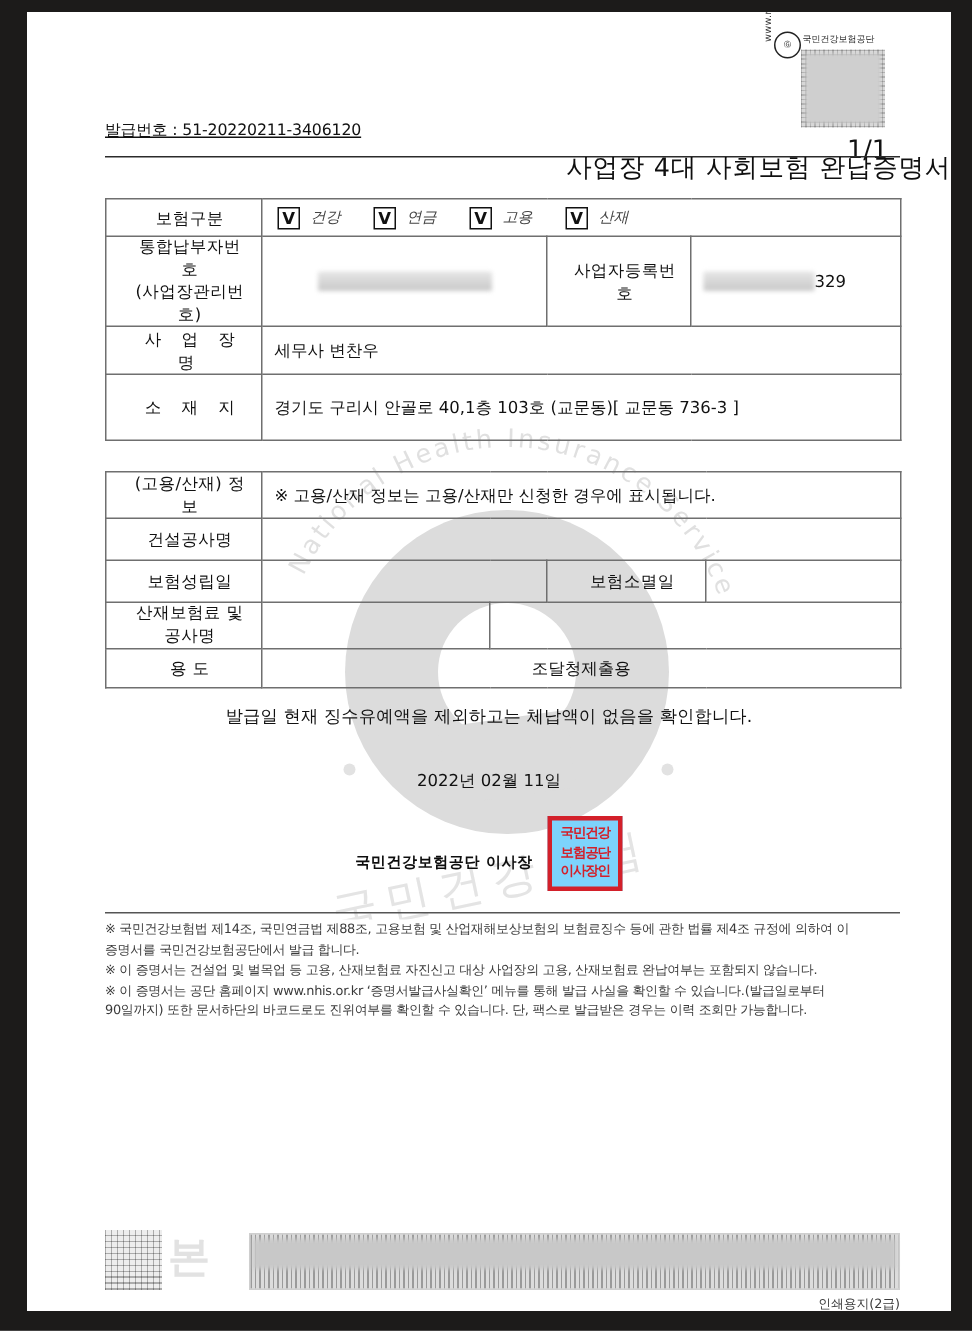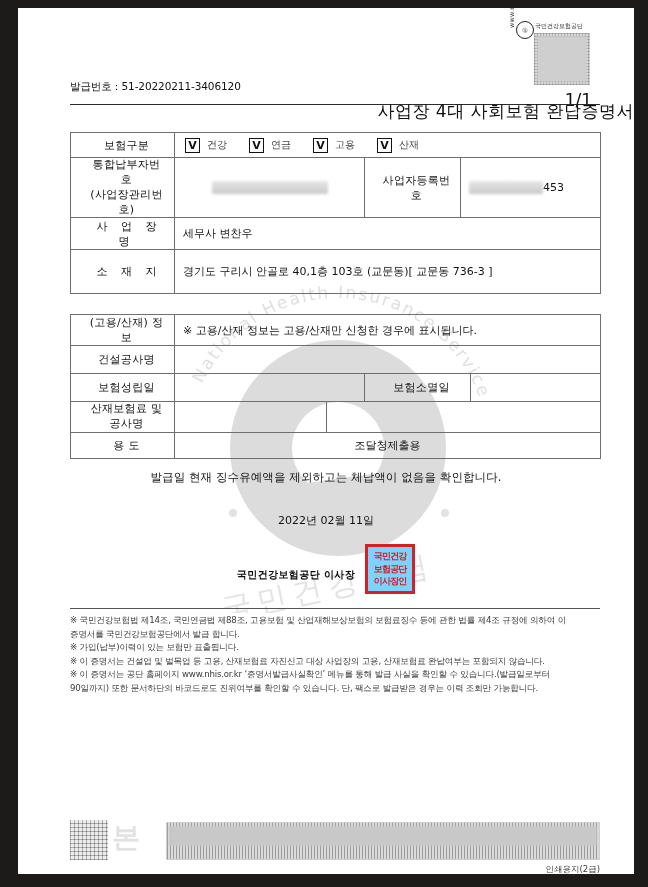--- a/index.html
+++ b/index.html
@@ -45,20 +45,21 @@
   .content-layer { position: relative; z-index: 3; }
 
   
   .issue-no {
     position: absolute;
     left: 52px;
     top: 72px;
     font-size: 10.5px;
     color: #111;
     letter-spacing: -0.1px;
+    text-decoration: underline;
   }
   .page-no {
     position: absolute;
     right: 42px;
     top: 82px;
     font-size: 17px;
     color: #111;
   }
   .logo-box {
     position: absolute;
@@ -174,21 +175,21 @@
     width: 15px; height: 15px;
     border: 1.4px solid #111;
     font-size: 11px;
     font-weight: bold;
     line-height: 14px;
     text-align: center;
     color: #111;
     margin-right: 7px;
     box-sizing: border-box;
   }
-  .chk-label { font-size: 10px; color: #444; }
+  .chk-label { font-size: 10px; color: #444; font-style: italic; }
 
   .redact {
     display: inline-block;
     height: 13px;
     background: linear-gradient(180deg, #e6e6e6, #c9c9c9);
     filter: blur(1.4px);
     vertical-align: middle;
     border-radius: 1px;
   }
 
@@ -394,21 +395,21 @@
           <tr style="height:38px">
             <td class="lbl two-line">
               <div>통합납부자번호</div>
               <div>(사업장관리번호)</div>
             </td>
             <td class="val ctr">
               <span class="redact" style="width:116px"></span>
             </td>
             <td class="lbl">사업자등록번호</td>
             <td class="val">
-              <span class="redact" style="width:74px"></span><span>453</span>
+              <span class="redact" style="width:74px"></span><span>329</span>
             </td>
           </tr>
           <tr style="height:32px">
             <td class="lbl spaced">사 업 장 명</td>
             <td class="val" colspan="3">세무사 변찬우</td>
           </tr>
           <tr style="height:44px">
             <td class="lbl spaced">소 재 지</td>
             <td class="val" colspan="3">경기도 구리시 안골로 40,1층 103호 (교문동)[ 교문동 736-3 ]</td>
           </tr>
@@ -462,21 +463,20 @@
           <span class="seal-line">국민건강</span>
           <span class="seal-line">보험공단</span>
           <span class="seal-line">이사장인</span>
         </span>
       </div>
 
       <div class="notes-rule"></div>
       <div class="notes">
         <span class="note-line">※ 국민건강보험법 제14조, 국민연금법 제88조, 고용보험 및 산업재해보상보험의 보험료징수 등에 관한 법률 제4조 규정에 의하여 이</span>
         <span class="note-line">증명서를 국민건강보험공단에서 발급 합니다.</span>
-        <span class="note-line">※ 가입(납부)이력이 있는 보험만 표출됩니다.</span>
         <span class="note-line">※ 이 증명서는 건설업 및 벌목업 등 고용, 산재보험료 자진신고 대상 사업장의 고용, 산재보험료 완납여부는 포함되지 않습니다.</span>
         <span class="note-line">※ 이 증명서는 공단 홈페이지 www.nhis.or.kr ‘증명서발급사실확인’ 메뉴를 통해 발급 사실을 확인할 수 있습니다.(발급일로부터</span>
         <span class="note-line">90일까지) 또한 문서하단의 바코드로도 진위여부를 확인할 수 있습니다. 단, 팩스로 발급받은 경우는 이력 조회만 가능합니다.</span>
       </div>
 
       <div class="bottom-block">
         <div class="pattern-box"></div>
         <div class="bon-char">본</div>
         <div class="barcode-redacted"></div>
       </div>

